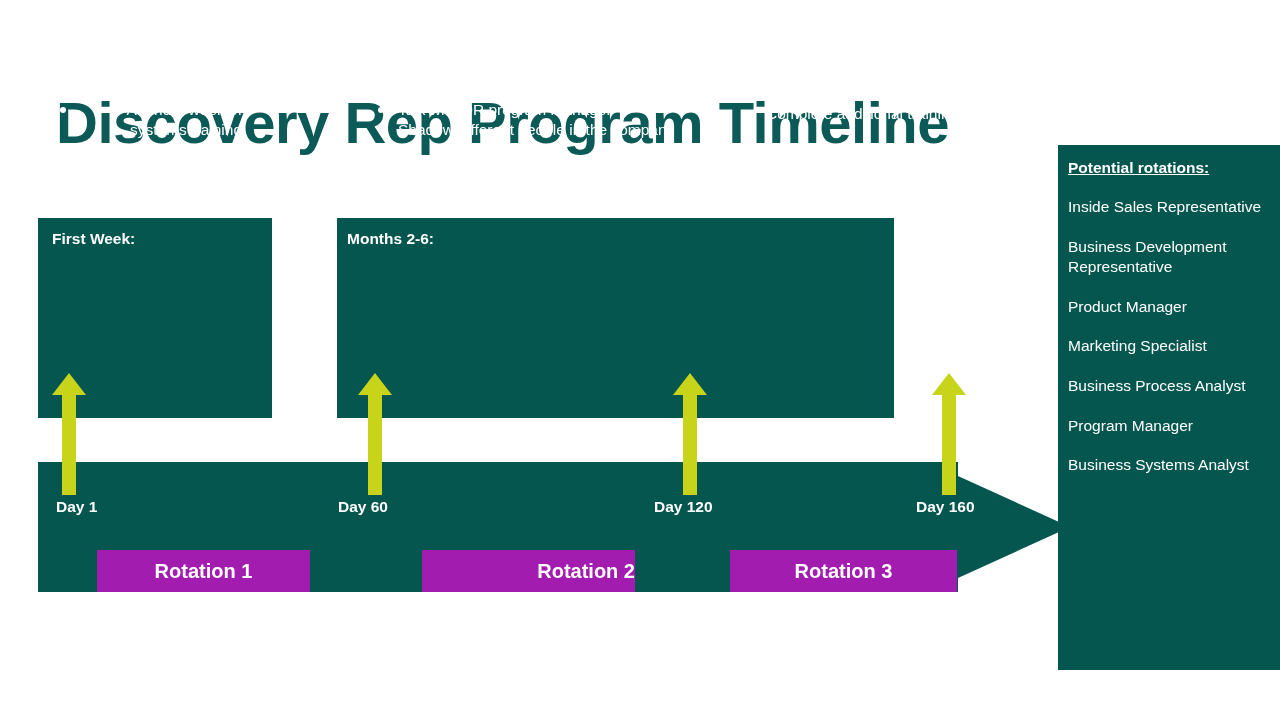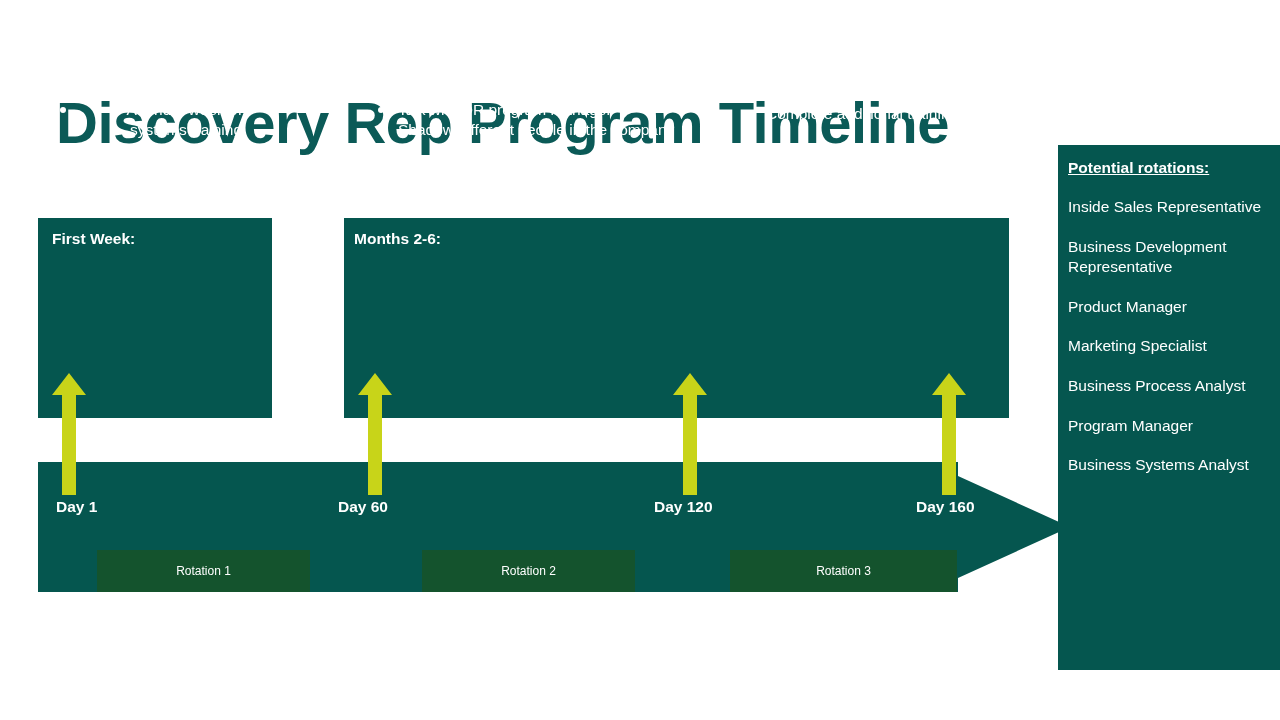--- a/index.html
+++ b/index.html
@@ -35,23 +35,23 @@
     box-sizing: border-box;
     color: #ffffff;
   }
   #phase-box-first-week {
     left: 38px;
     top: 218px;
     width: 234px;
     height: 200px;
   }
   #phase-box-months {
-    left: 344px;
+    left: 337px;
     top: 218px;
-    width: 665px;
+    width: 557px;
     height: 200px;
     padding-left: 36px;
   }
   .phase-heading {
     position: absolute;
     font-size: 15.5px;
     font-weight: bold;
     color: #ffffff;
     white-space: nowrap;
   }
@@ -102,31 +102,31 @@
 
   
   .up-arrow {
     position: absolute;
     width: 34px;
   }
 
   
   .rotation-box {
     position: absolute;
-    background: #14532d;
+    background: #a21caf;
     height: 42px;
     display: flex;
     align-items: center;
     justify-content: center;
     color: #ffffff;
-    font-size: 12px;
-    font-weight: normal;
+    font-size: 20px;
+    font-weight: bold;
   }
   #rotation-box-1 { left: 97px;  top: 550px; width: 213px; }
-  #rotation-box-2 { left: 422px; top: 550px; width: 213px; }
+  #rotation-box-2 { left: 422px; top: 550px; width: 213px; justify-content: flex-end; }
   #rotation-box-3 { left: 730px; top: 550px; width: 227px; }
 
   
   #sidebar-panel {
     position: absolute;
     left: 1058px;
     top: 145px;
     width: 222px;
     height: 525px;
     background: #05564F;

